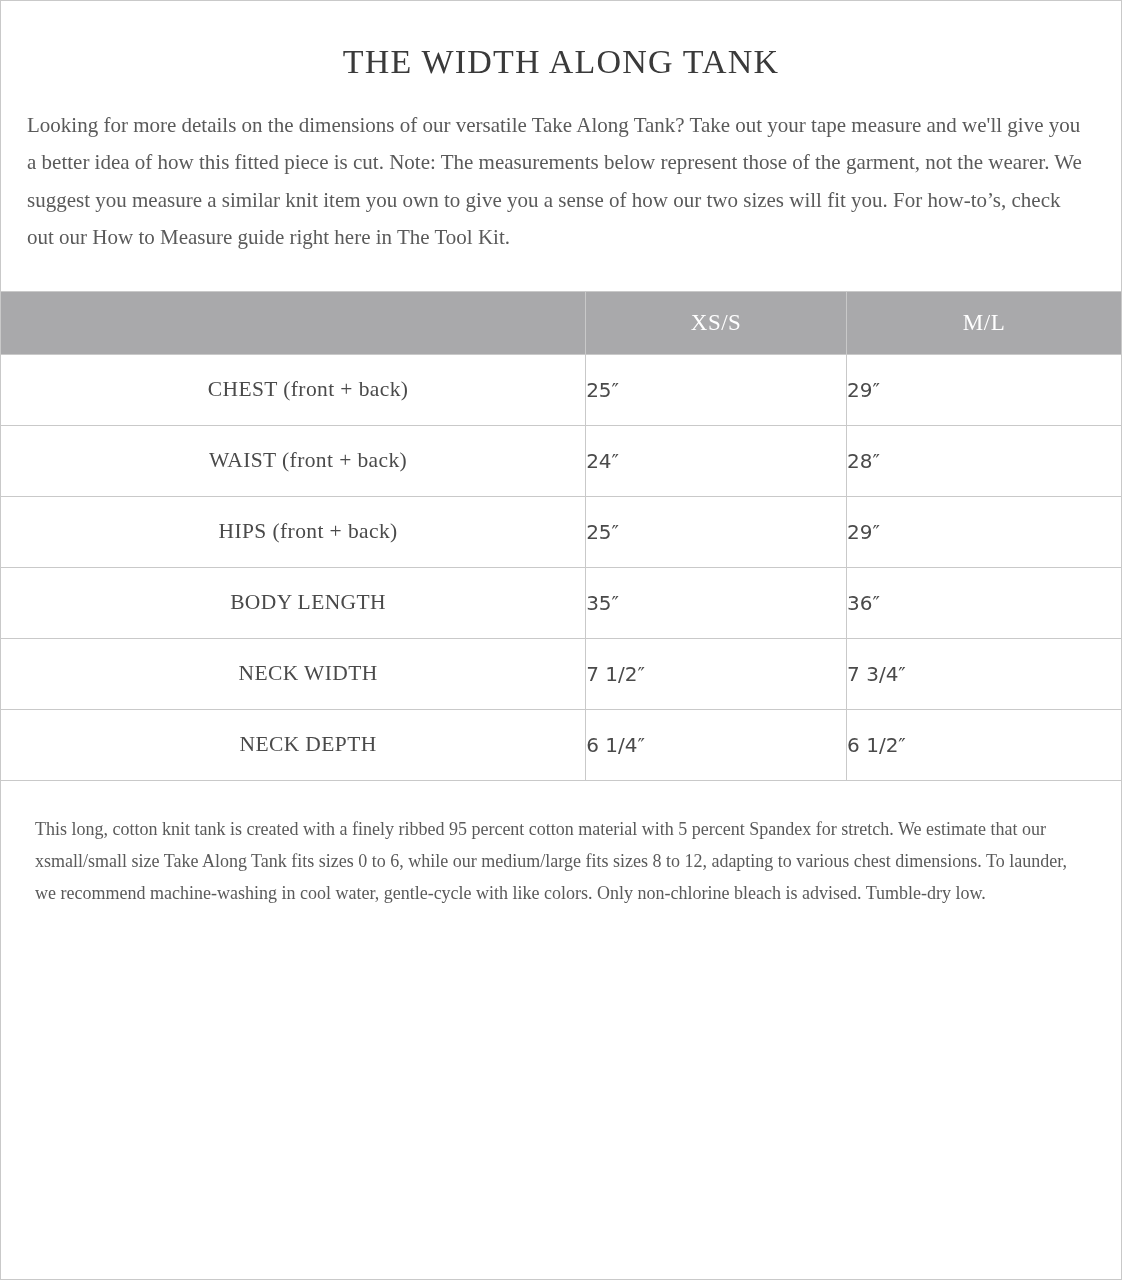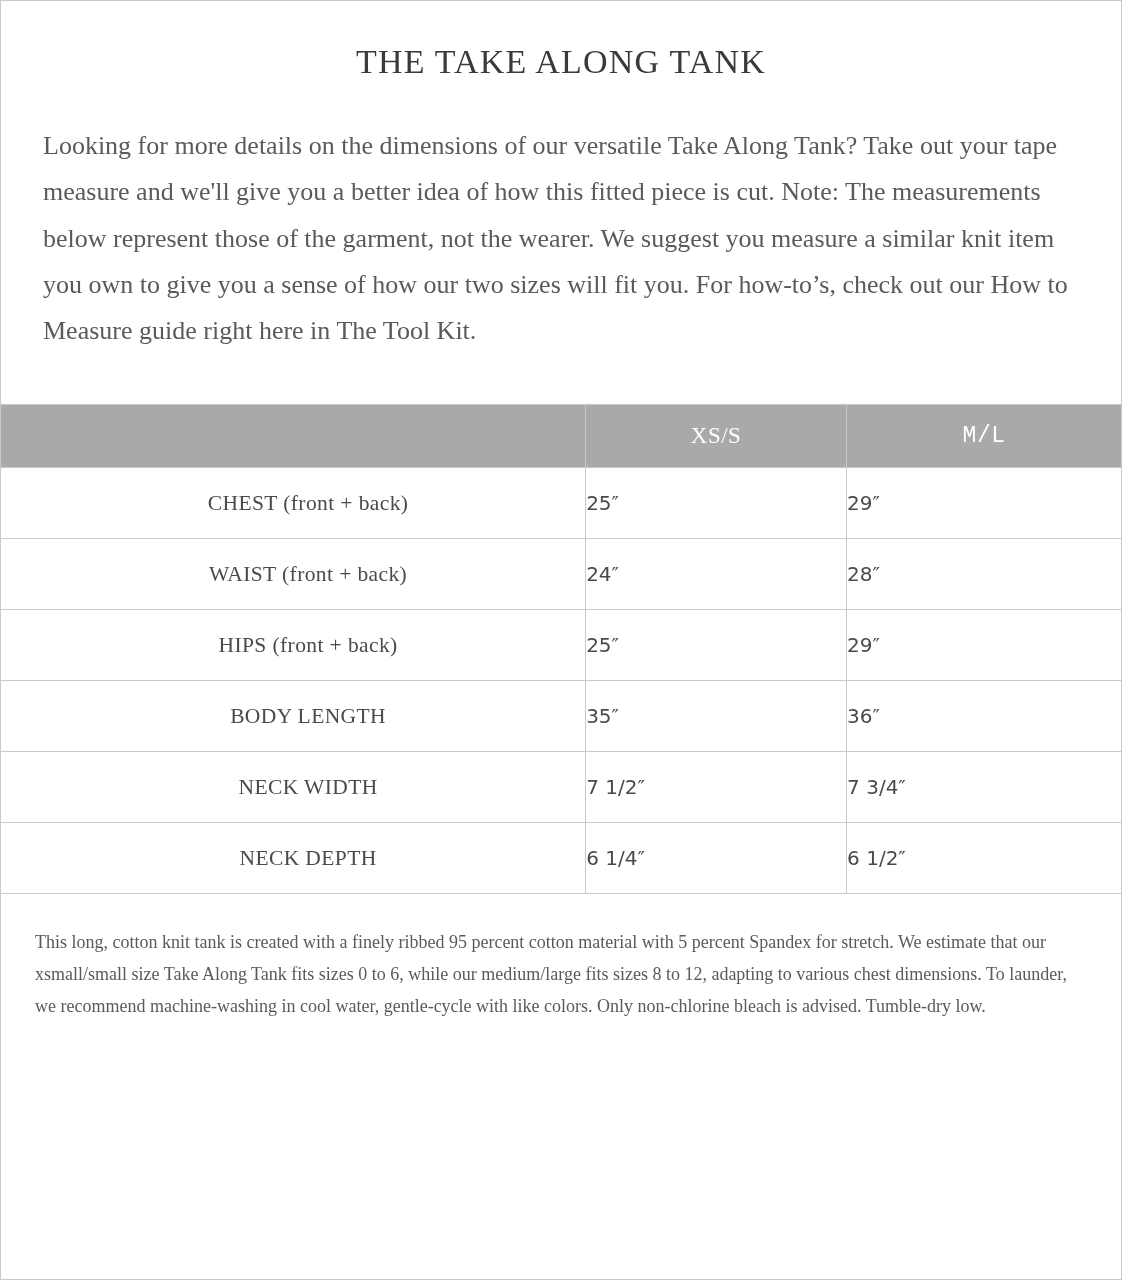--- a/index.html
+++ b/index.html
@@ -26,25 +26,25 @@
   .title {
     text-align: center;
     font-size: 34px;
     letter-spacing: 1.2px;
     color: #3a3a3a;
     padding: 42px 20px 26px 20px;
     font-weight: normal;
     margin: 0;
   }
   .intro {
-    font-size: 26px;
+    font-size: 21px;
     line-height: 1.78;
     color: #5a5a5a;
     padding: 0 34px 34px 26px;
-    margin: 16px;
+    margin: 0;
   }
   table.size-table {
     border-collapse: collapse;
     width: 100%;
     table-layout: fixed;
   }
   table.size-table th,
   table.size-table td {
     border: 1px solid #c9c9c9;
     padding: 0;
@@ -80,39 +80,38 @@
     text-align: left;
     font-family: "DejaVu Sans", sans-serif;
     font-size: 20px;
     color: #4a4a4a;
   }
   tbody tr td:last-child {
     border-right: none;
   }
   thead tr th:last-child {
     border-right: none;
-    font-family: Liberation Mono, monospace;
   }
   col.label-col { width: 52.2%; }
   col.xs-col { width: 23.3%; }
   col.ml-col { width: 24.5%; }
   .footer-note {
     font-size: 18px;
     line-height: 1.78;
     color: #5a5a5a;
     padding: 32px 34px 0 34px;
     margin: 0;
   }
 </style>
 </head>
 <body>
 
 <div class="page">
 
-  <h1 class="title">THE TAKE ALONG TANK</h1>
+  <h1 class="title">THE WIDTH ALONG TANK</h1>
 
   <p class="intro">Looking for more details on the dimensions of our versatile Take Along Tank? Take out your tape measure and we'll give you a better idea of how this fitted piece is cut. Note: The measurements below represent those of the garment, not the wearer. We suggest you measure a similar knit item you own to give you a sense of how our two sizes will fit you. For how-to’s, check out our How to Measure guide right here in The Tool Kit.</p>
 
   <table class="size-table">
     <colgroup>
       <col class="label-col">
       <col class="xs-col">
       <col class="ml-col">
     </colgroup>
     <thead>

